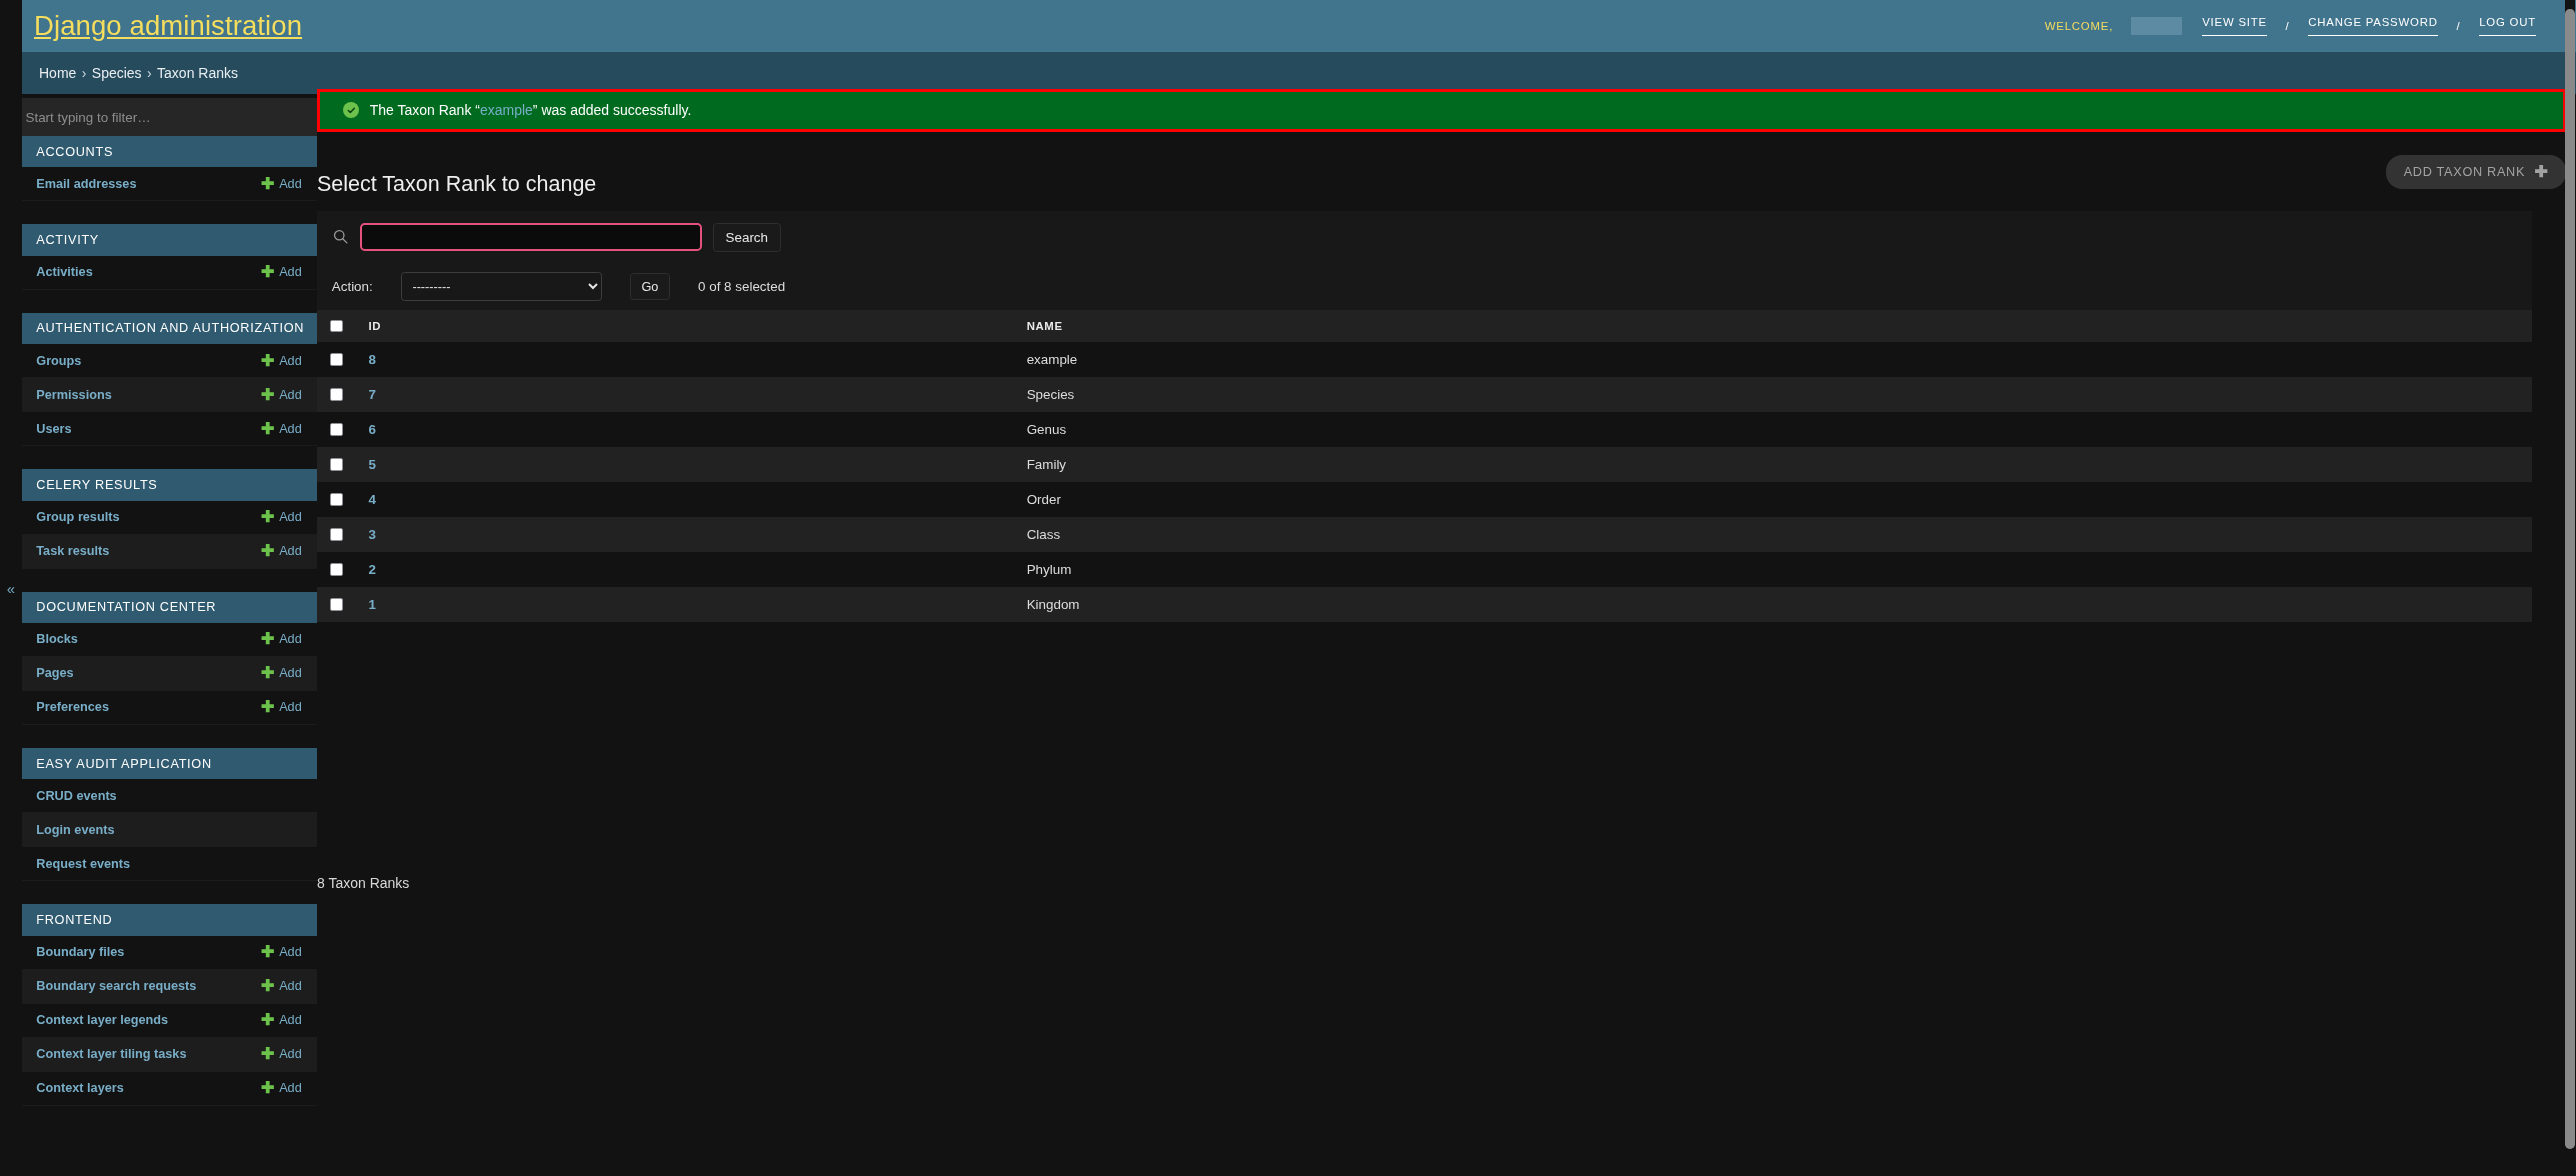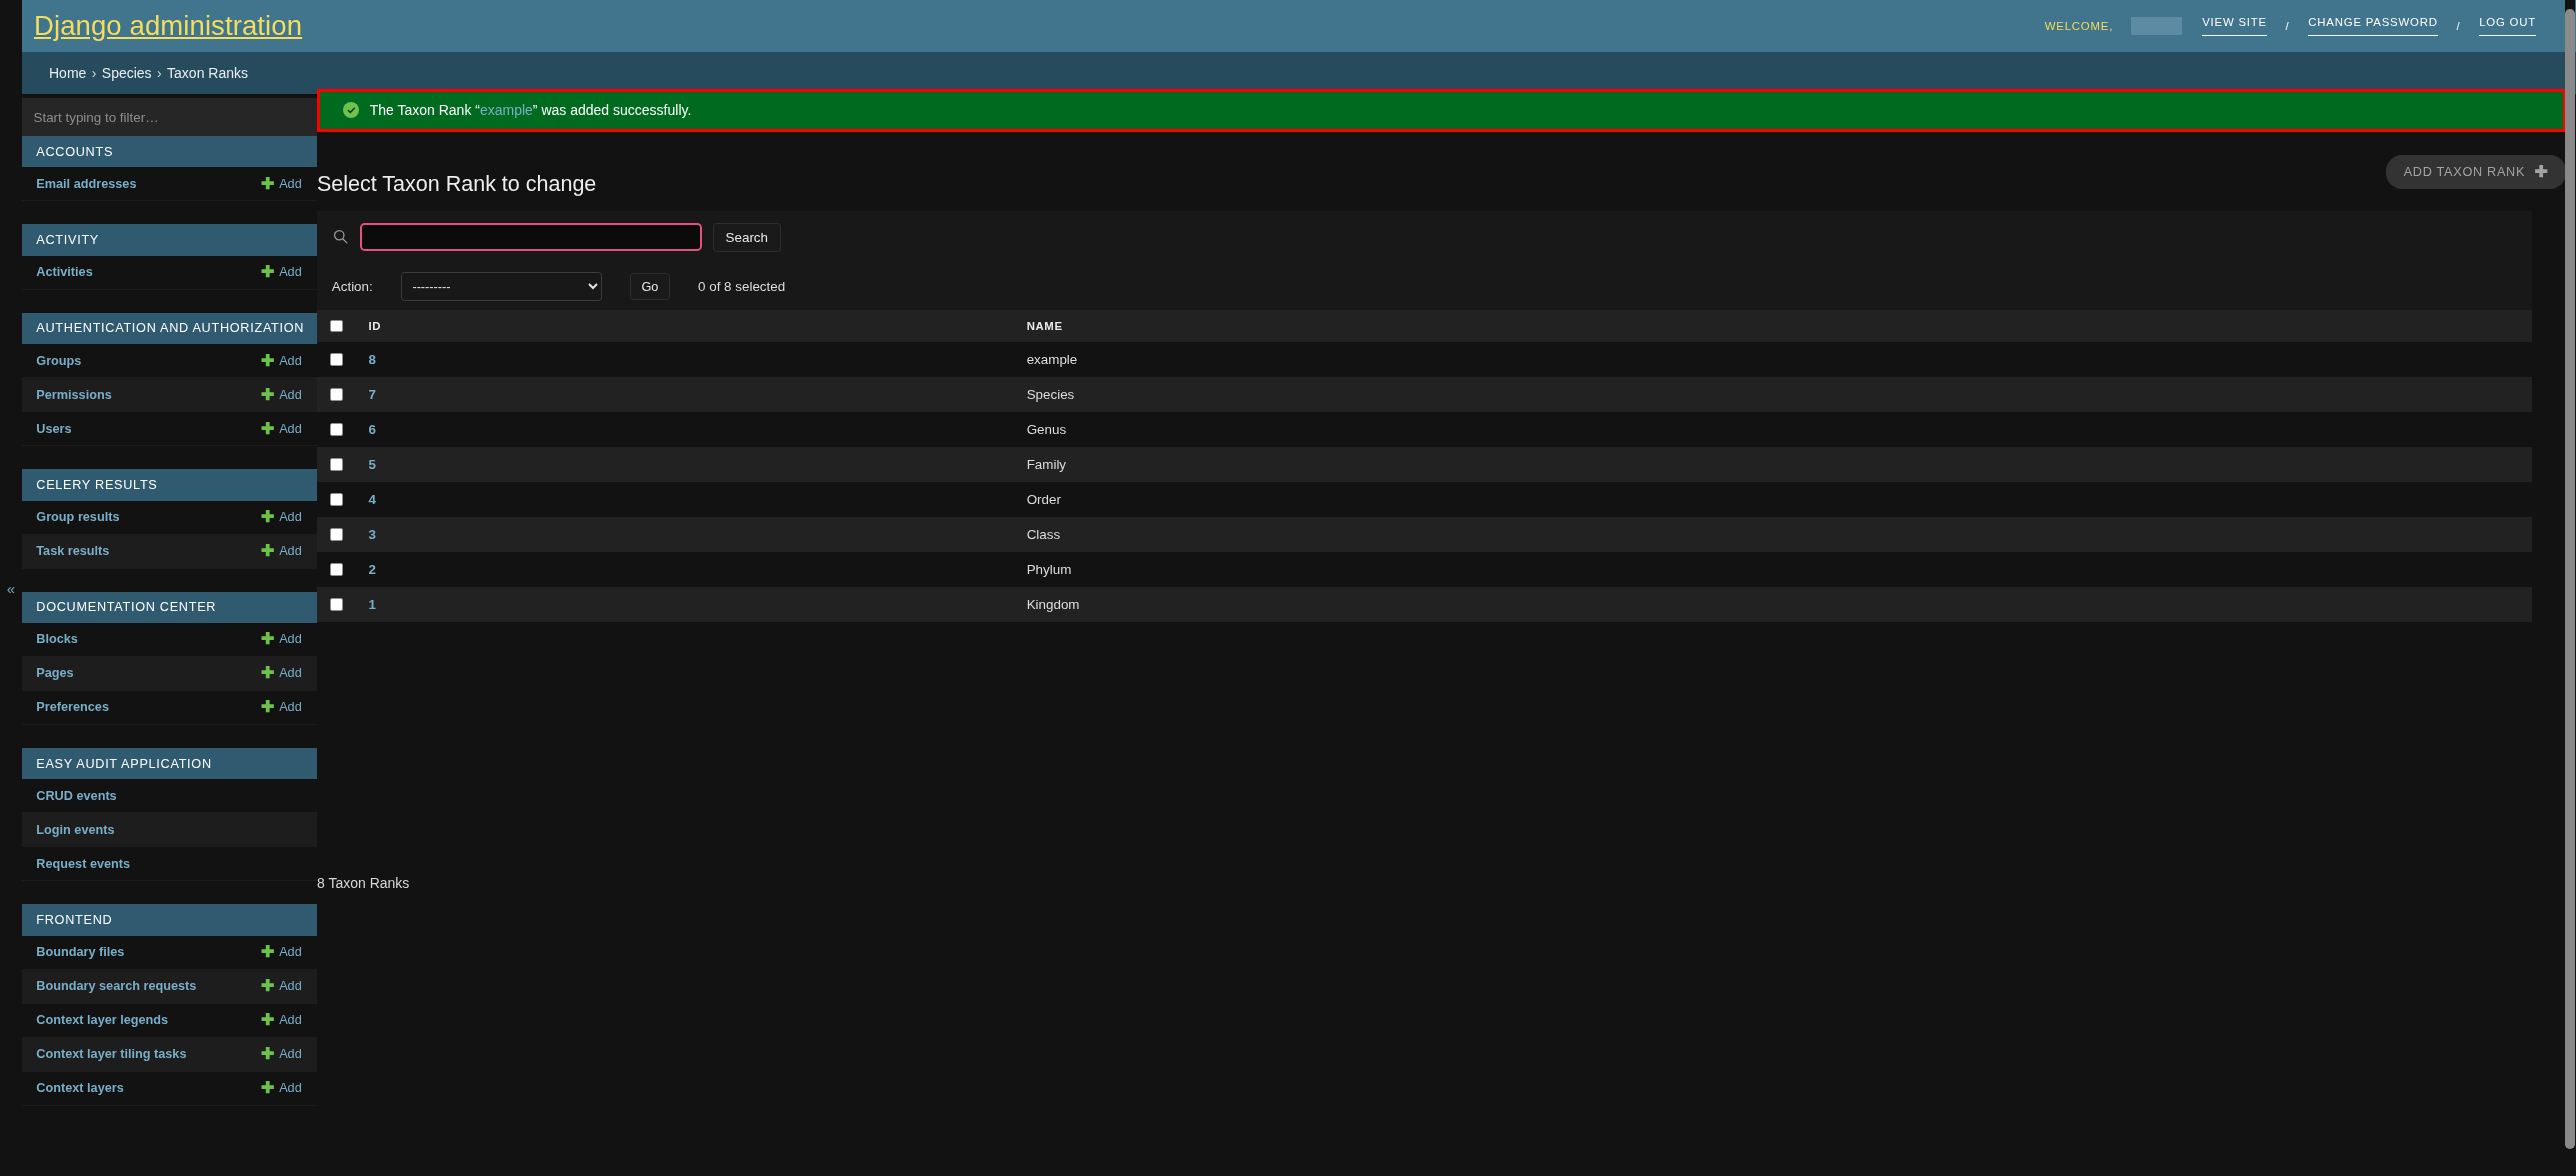--- a/index.html
+++ b/index.html
@@ -49,42 +49,42 @@
     padding-bottom: 7px;
   }
   #user-tools .sep { color: #ffffff; margin: 0 6.7px; }
 
   
   #breadcrumbs {
     position: absolute; top: 52px; left: 0;
     width: 2576px; height: 42px;
     background: #264b5d;
     display: flex; align-items: center;
-    padding-left: 49px;
+    padding-left: 39px;
     font-size: 14px;
     color: #e9eef1;
   }
   #breadcrumbs a { color: #e9eef1; text-decoration: none; }
   #breadcrumbs .crumb-sep { margin: 0 5.4px; color: #cfd9df; }
 
   
   #nav-sidebar {
     position: absolute;
     top: 94px; left: 21.5px;
     width: 295px; height: 1083px;
     background: #121212;
     overflow: hidden;
   }
   #nav-filter {
     width: 295px; height: 38px;
     background: #262626;
     border: none;
     color: #b8b8b8;
     font-size: 13.4px;
-    padding: 0 12px;
+    padding: 0 4px;
     outline: none;
     margin-top: 4px;
     font-family: "Liberation Sans", sans-serif;
   }
   #nav-filter::placeholder { color: #8d8d8d; }
   .app-block { margin-top: 0; }
   .app-title {
     background: #2f5a70;
     color: #ffffff;
     font-size: 12.7px;

